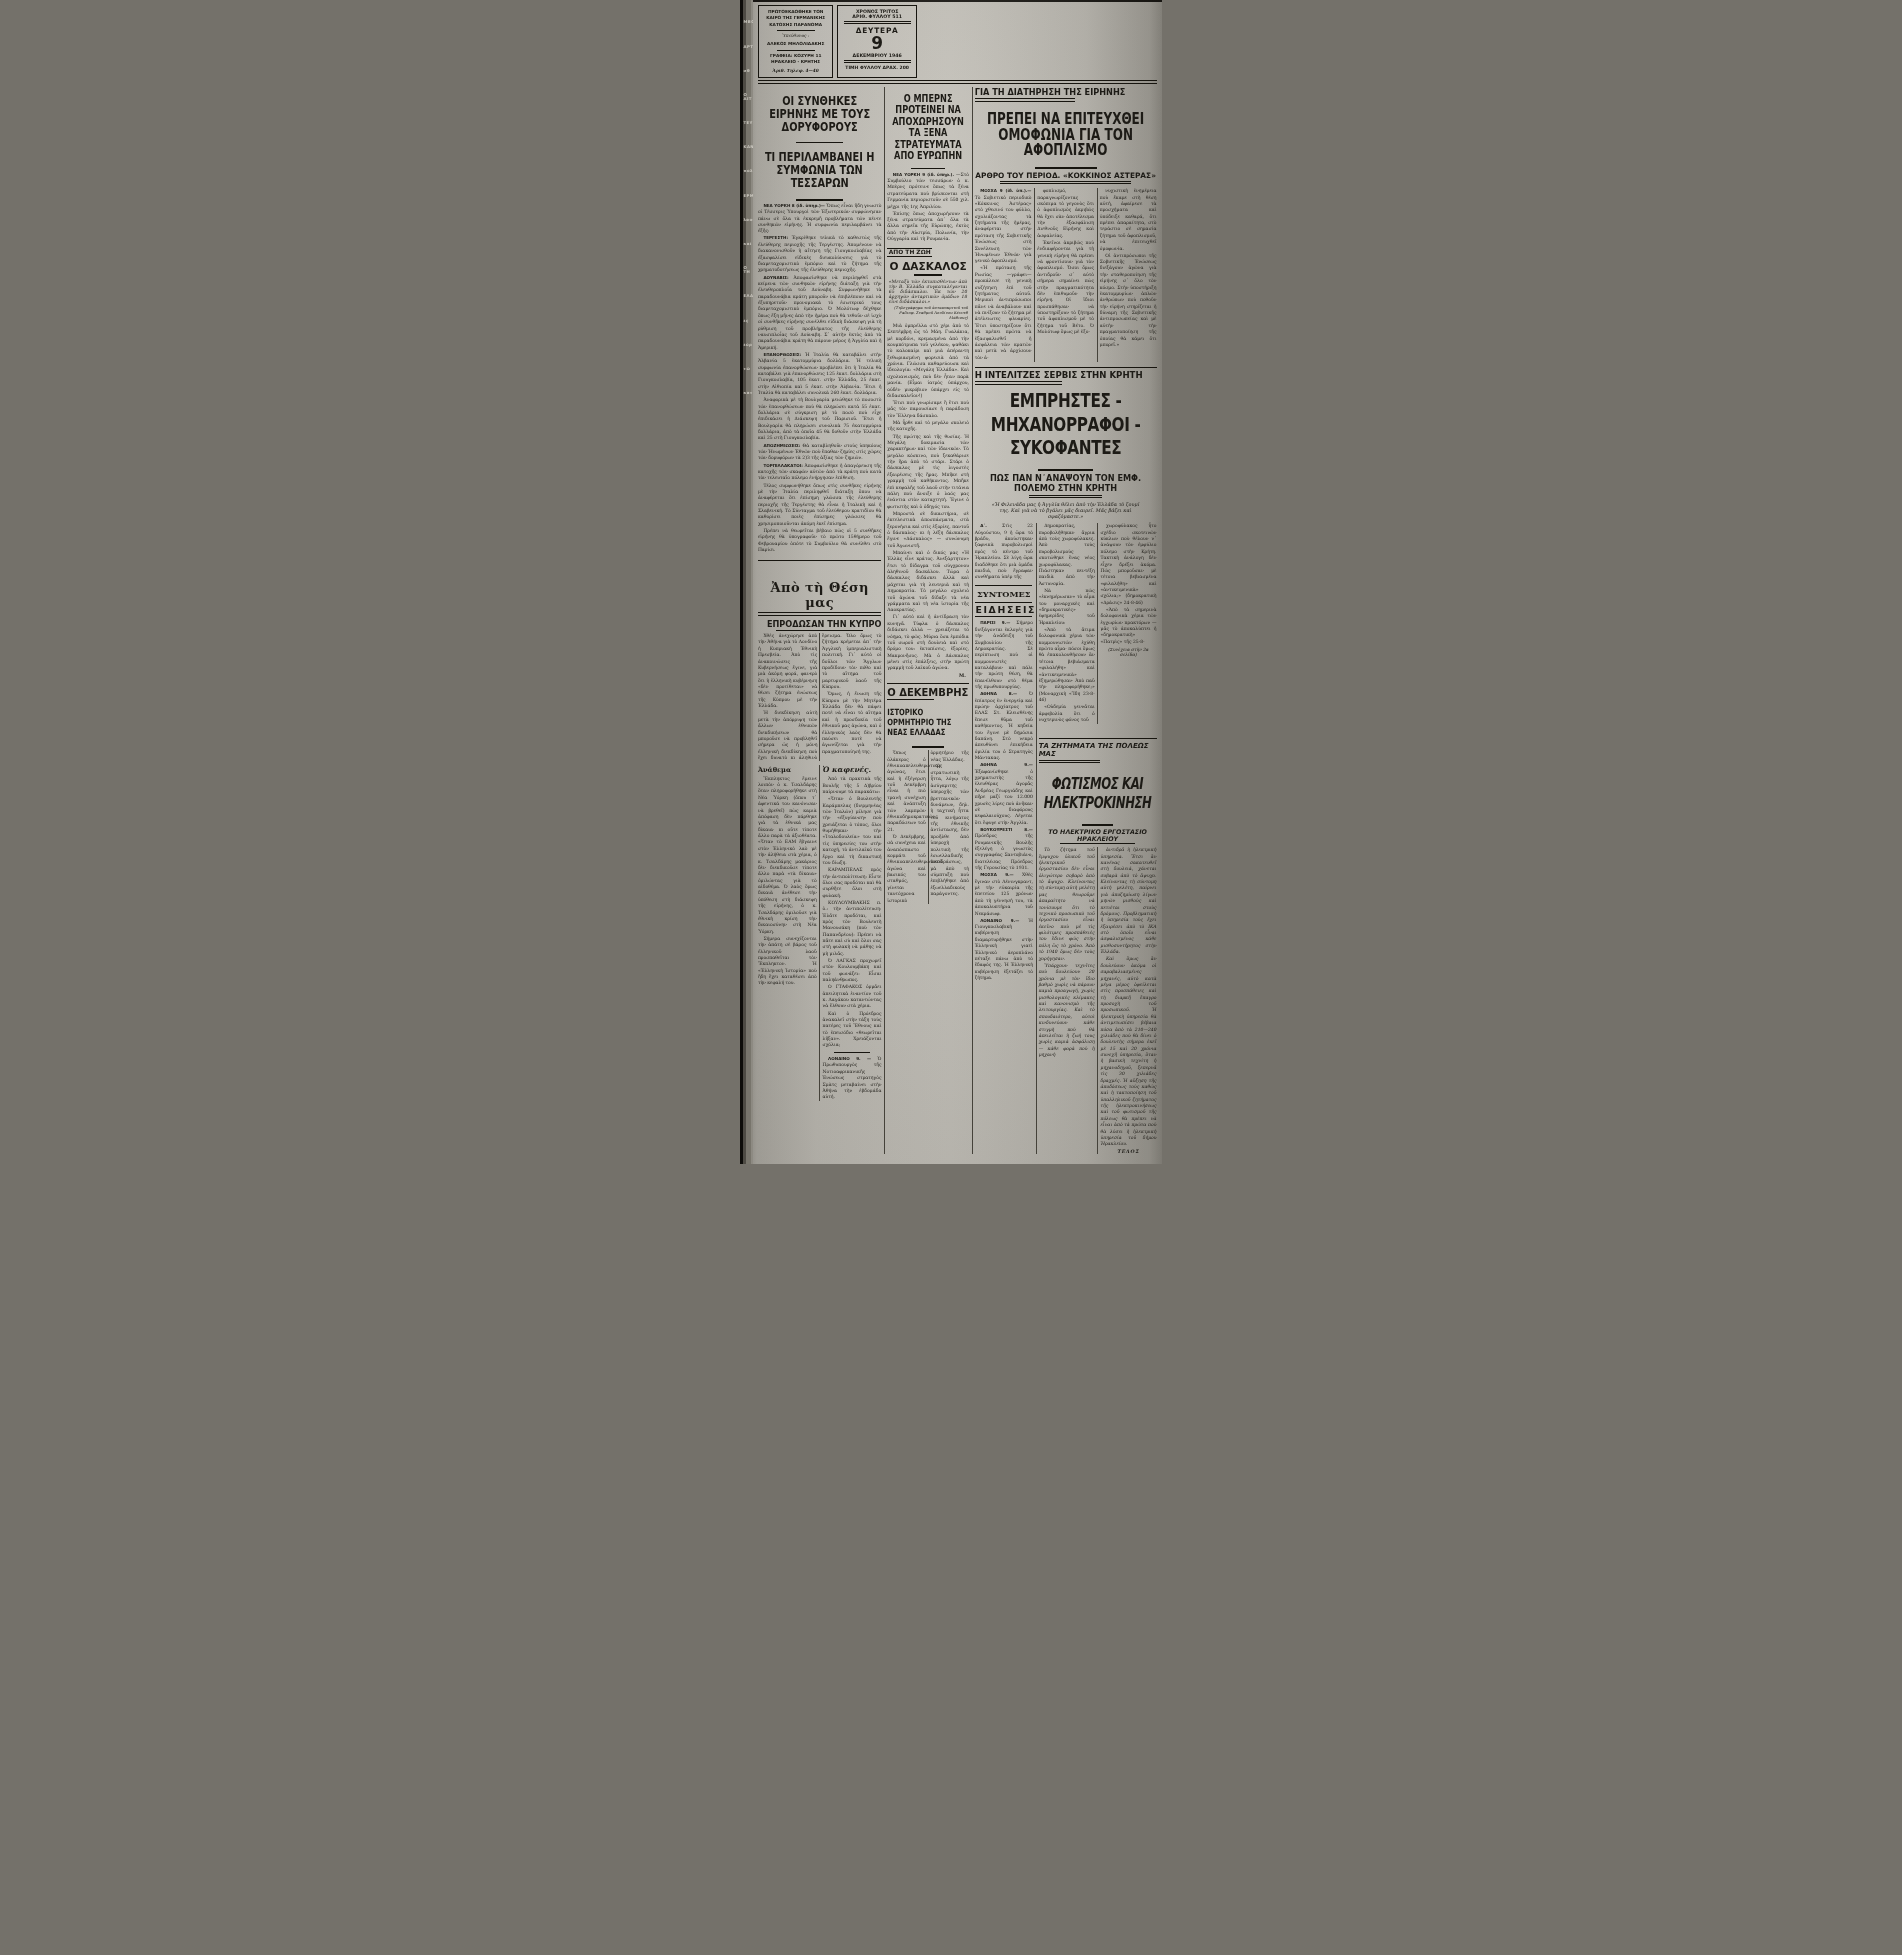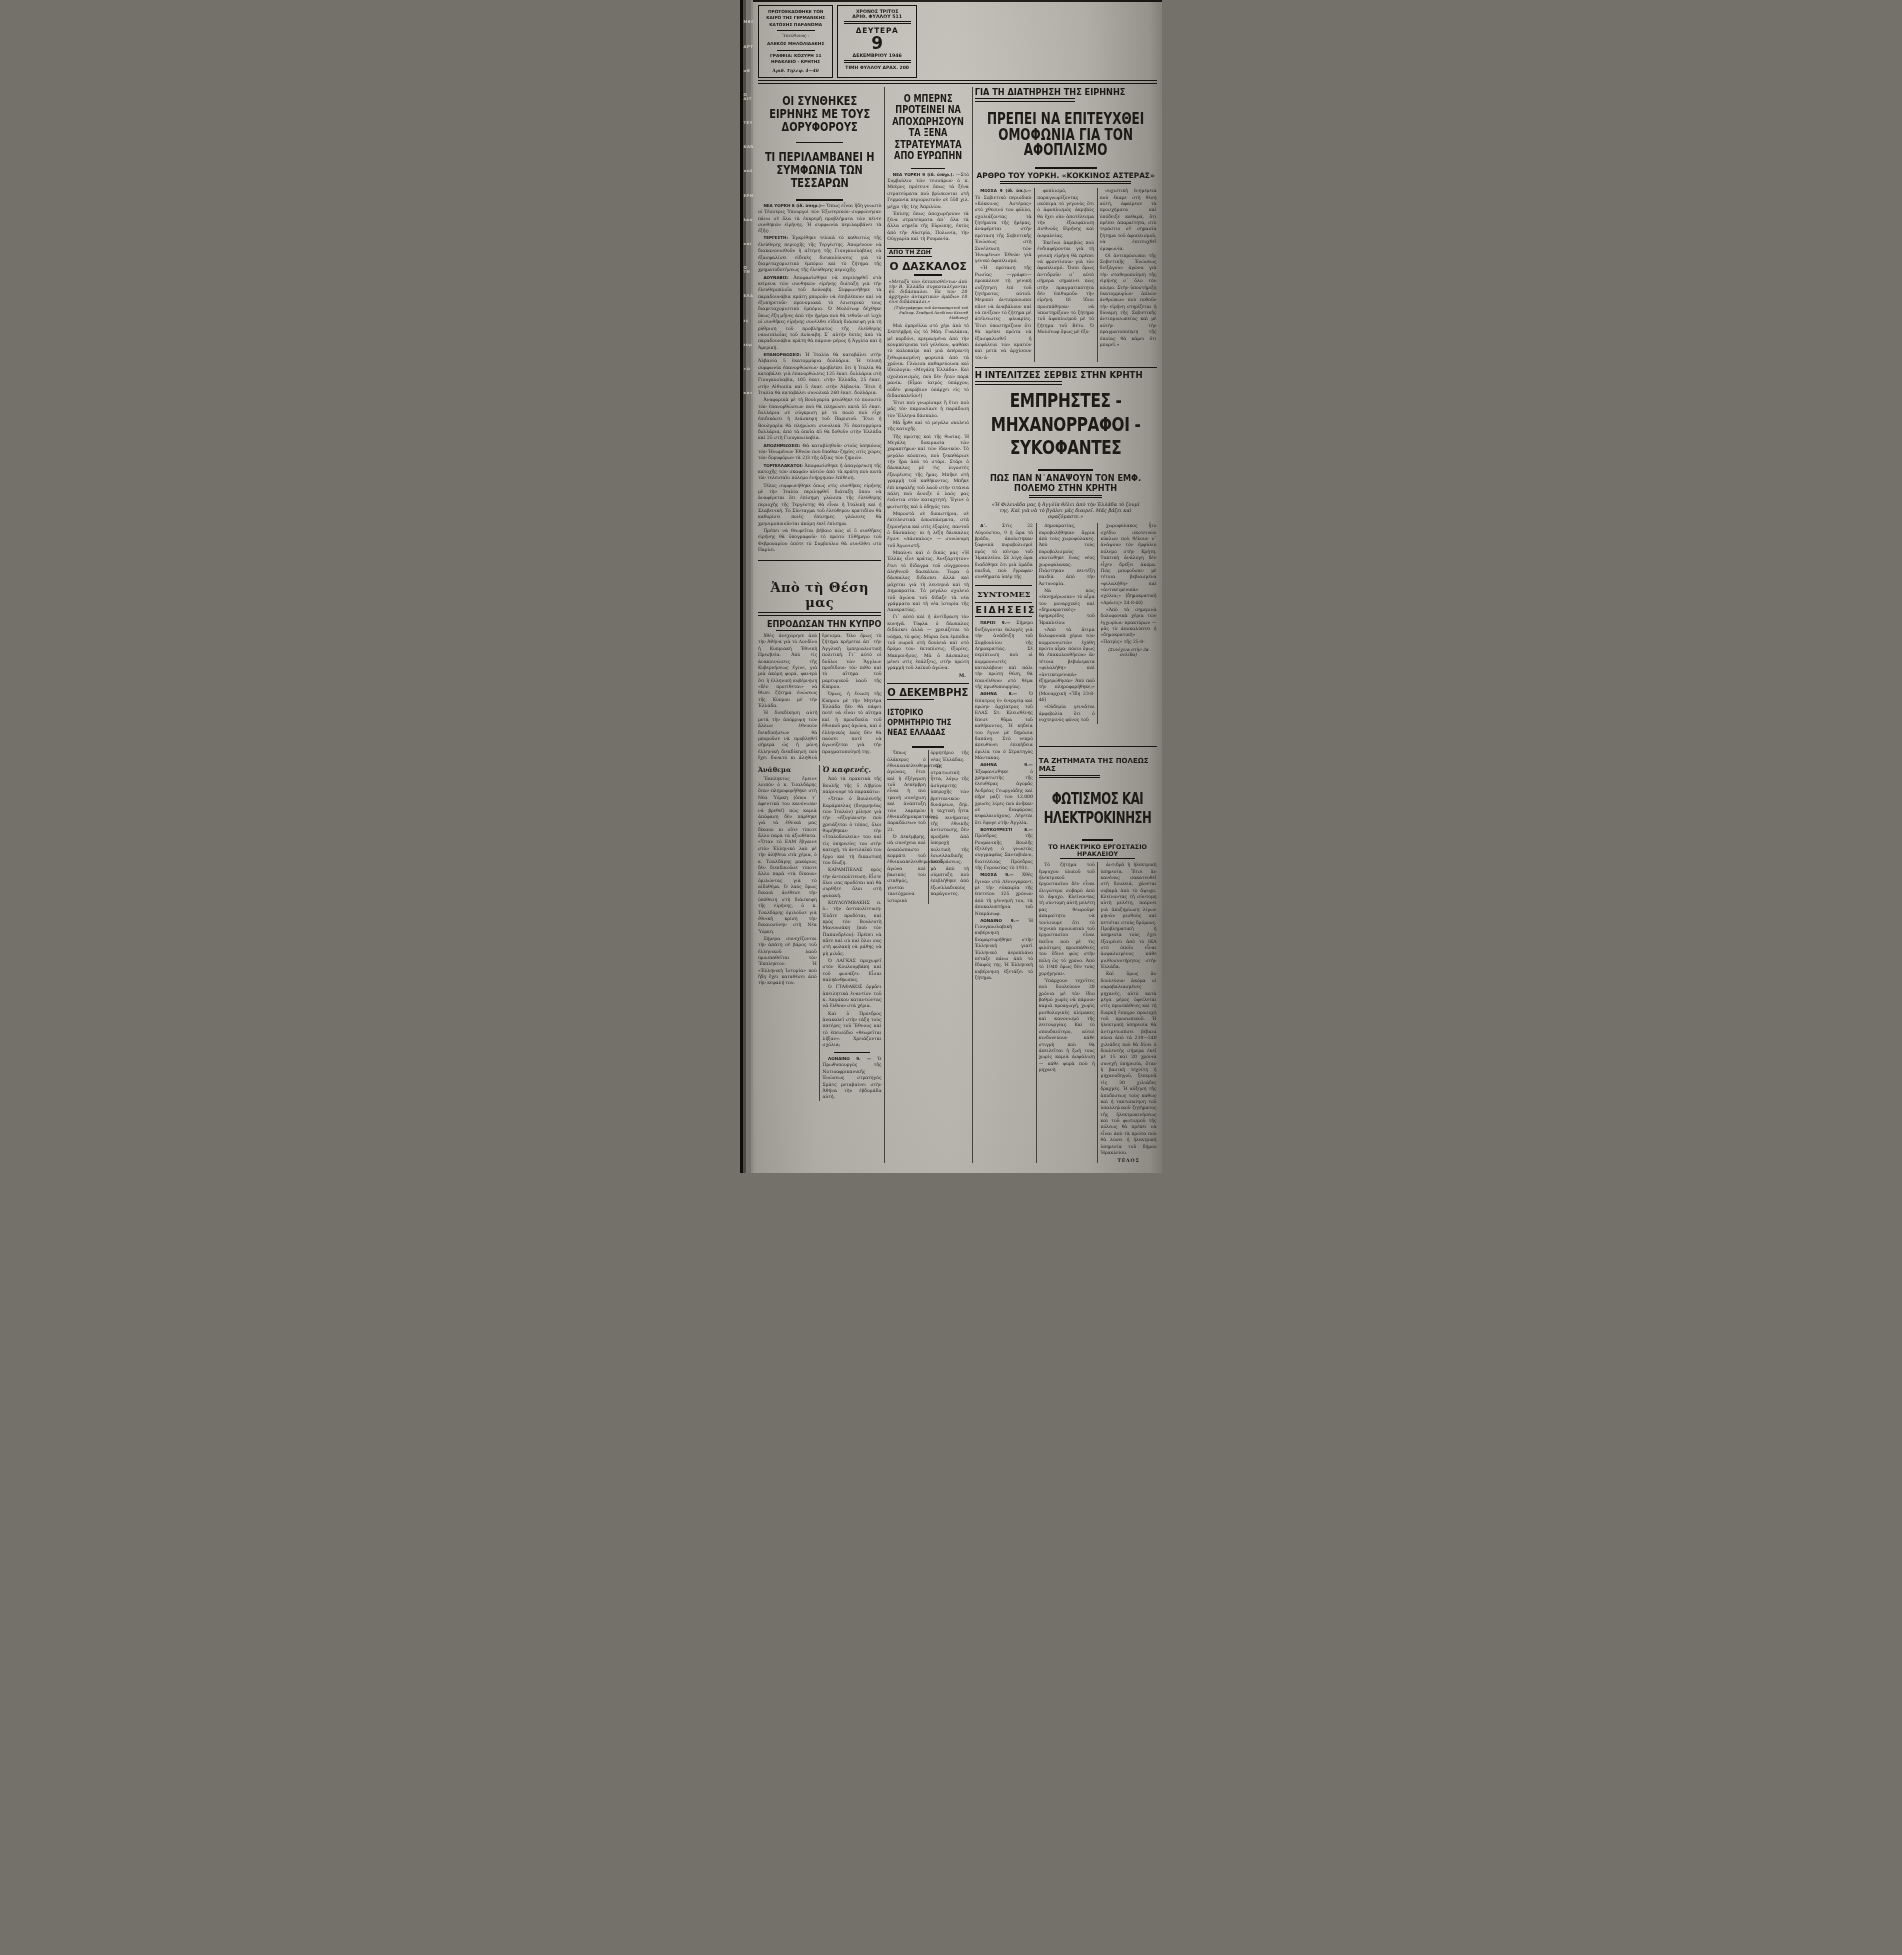--- a/index.html
+++ b/index.html
@@ -87,21 +87,21 @@
   .intel{margin-top:4.7px;border-top:0.8px solid #17150f;padding-top:2.3px;}
   .h-intel-k{font-family:"DejaVu Sans",sans-serif;font-weight:bold;font-size:8.6px;}
   .h-intel{font-family:"DejaVu Sans",sans-serif;font-weight:bold;font-size:15.3px;text-align:center;letter-spacing:-0.4px;
     transform:scaleY(1.3);transform-origin:top center;margin-top:2.3px;}
   .intel-pad{height:7px;}
   .h-intel-sub{font-family:"DejaVu Sans",sans-serif;font-weight:bold;font-size:8.2px;text-align:center;}
   .q-center{font-style:italic;font-size:4.9px;text-align:center;margin:3.9px 8%;}
   .synt{margin:3.9px 0.8px;text-align:center;}
   .synt .l1{font-weight:bold;font-size:8.2px;font-family:"DejaVu Serif",serif;border-top:0.8px solid #17150f;border-bottom:0.8px solid #17150f;padding:3px 0;}
   .synt .l2{font-weight:bold;font-size:9.4px;letter-spacing:1.6px;padding:1.2px 0 0.8px;border-bottom:0.8px solid #17150f;}
-  .zit{margin-top:22px;border-top:1.2px solid #17150f;padding-top:10px;}
+  .zit{margin-top:14px;border-top:1.2px solid #17150f;padding-top:3px;font-style:italic;}
   .h-zit-k{font-family:"DejaVu Sans",sans-serif;font-weight:bold;font-size:7px;}
   .h-zit{font-family:"DejaVu Sans",sans-serif;font-weight:bold;font-size:11.7px;text-align:center;letter-spacing:-0.4px;
     transform:scaleY(1.3);transform-origin:top center;}
   .zit-pad{height:5.5px;}
   .h-zit-sub{font-family:"DejaVu Sans",sans-serif;font-weight:bold;font-size:6.3px;text-align:center;margin:1.6px 0 0.8px;}
   .zit-sub-u{width:64%;margin:0 auto 3.1px;border-top:1.2px solid #17150f;}
   .cont{font-style:italic;font-size:4.3px;text-align:center;margin:1.6px 0 0;}
   .sig{text-align:right;font-weight:bold;font-size:4.7px;margin:0.8px 3.1px 0 0;}
   .telos{text-align:center;font-weight:bold;font-size:4.7px;letter-spacing:0.8px;margin-top:1.6px;}
 </style>
@@ -269,21 +269,21 @@
 
       <div class="vr"></div>
 
       <section class="colC">
         <article>
           <div class="h-peace-k">ΓΙΑ ΤΗ ΔΙΑΤΗΡΗΣΗ ΤΗΣ ΕΙΡΗΝΗΣ</div>
           <div class="uu"></div>
           <h2 class="h-peace">ΠΡΕΠΕΙ ΝΑ ΕΠΙΤΕΥΧΘΕΙ ΟΜΟΦΩΝΙΑ ΓΙΑ ΤΟΝ ΑΦΟΠΛΙΣΜΟ</h2>
           <div style="height:5.5px;"></div>
           <div class="bar cbar"></div>
-          <div class="h-peace-sub">ΑΡΘΡΟ ΤΟΥ ΥΟΡΚΗ. «ΚΟΚΚΙΝΟΣ ΑΣΤΕΡΑΣ»</div>
+          <div class="h-peace-sub">ΑΡΘΡΟ ΤΟΥ ΠΕΡΙΟΔ. «ΚΟΚΚΙΝΟΣ ΑΣΤΕΡΑΣ»</div>
           <div class="sub-u"></div>
           <div class="flexcols">
             <div class="fc">
                 <p class="para"><b>ΜΟΣΧΑ 9 (ἰδ. ὑπ.).—</b> <span>Τὸ Σοβιετικὸ περιοδικὸ «Κόκκινος Ἀστέρας» στὸ χθεσινό του φύλλο, σχολιάζοντας τὰ ζητήματα τῆς ἡμέρας, ἀναφέρεται στὴν πρόταση τῆς Σοβιετικῆς Ἑνώσεως στὴ Συνέλευση τῶν Ἡνωμένων Ἐθνῶν γιὰ γενικὸ ἀφοπλισμό.</span></p>
                 <p class="para"> <span>«Ἡ πρόταση τῆς Ρωσίας —γράφει— προκάλεσε τὴ γενικὴ συζήτηση ἐπὶ τοῦ ζητήματος αὐτοῦ. Μερικοὶ ἀντιπρόσωποι πᾶνε νὰ ἀναβάλουν καὶ νὰ πνίξουν τὸ ζήτημα μὲ ἀτέλειωτες φλυαρίες. Ἔτσι ὑποστηρίζουν ὅτι θὰ πρέπει πρῶτα νὰ ἐξασφαλισθεῖ ἡ ἀσφάλεια τῶν κρατῶν καὶ μετὰ νὰ ἀρχίσουν τὸν ἀ-</span></p>
               </div>
             <div class="vr"></div>
             <div class="fc">
                 <p class="para"> <span>φοπλισμό, παραγνωρίζοντας σκόπιμα τὸ γεγονὸς ὅτι ὁ ἀφοπλισμὸς ἀκριβῶς θὰ ἔχει σὰν ἀποτέλεσμα τὴν ἐξασφάλιση Διεθνοῦς Εἰρήνης καὶ ἀσφαλείας.</span></p>
                 <p class="para"> <span>Ἐκεῖνοι ἀκριβῶς ποὺ ἐνδιαφέρονται γιὰ τὴ γενικὴ εἰρήνη θὰ πρέπει νὰ φροντίσουν γιὰ τὸν ἀφοπλισμό. Ὅσοι ὅμως ἀντιδροῦν σ᾽ αὐτὸ σήμερα σημαίνει πὼς στὴν πραγματικότητα δὲν ἐπιθυμοῦν τὴν εἰρήνη. Οἱ ἴδιοι προσπάθησαν νὰ ὑποστηρίξουν τὸ ζήτημα τοῦ ἀφοπλισμοῦ μὲ τὸ ζήτημα τοῦ Βέτο. Ὁ Μολότωφ ὅμως μὲ ἐξο-</span></p>

